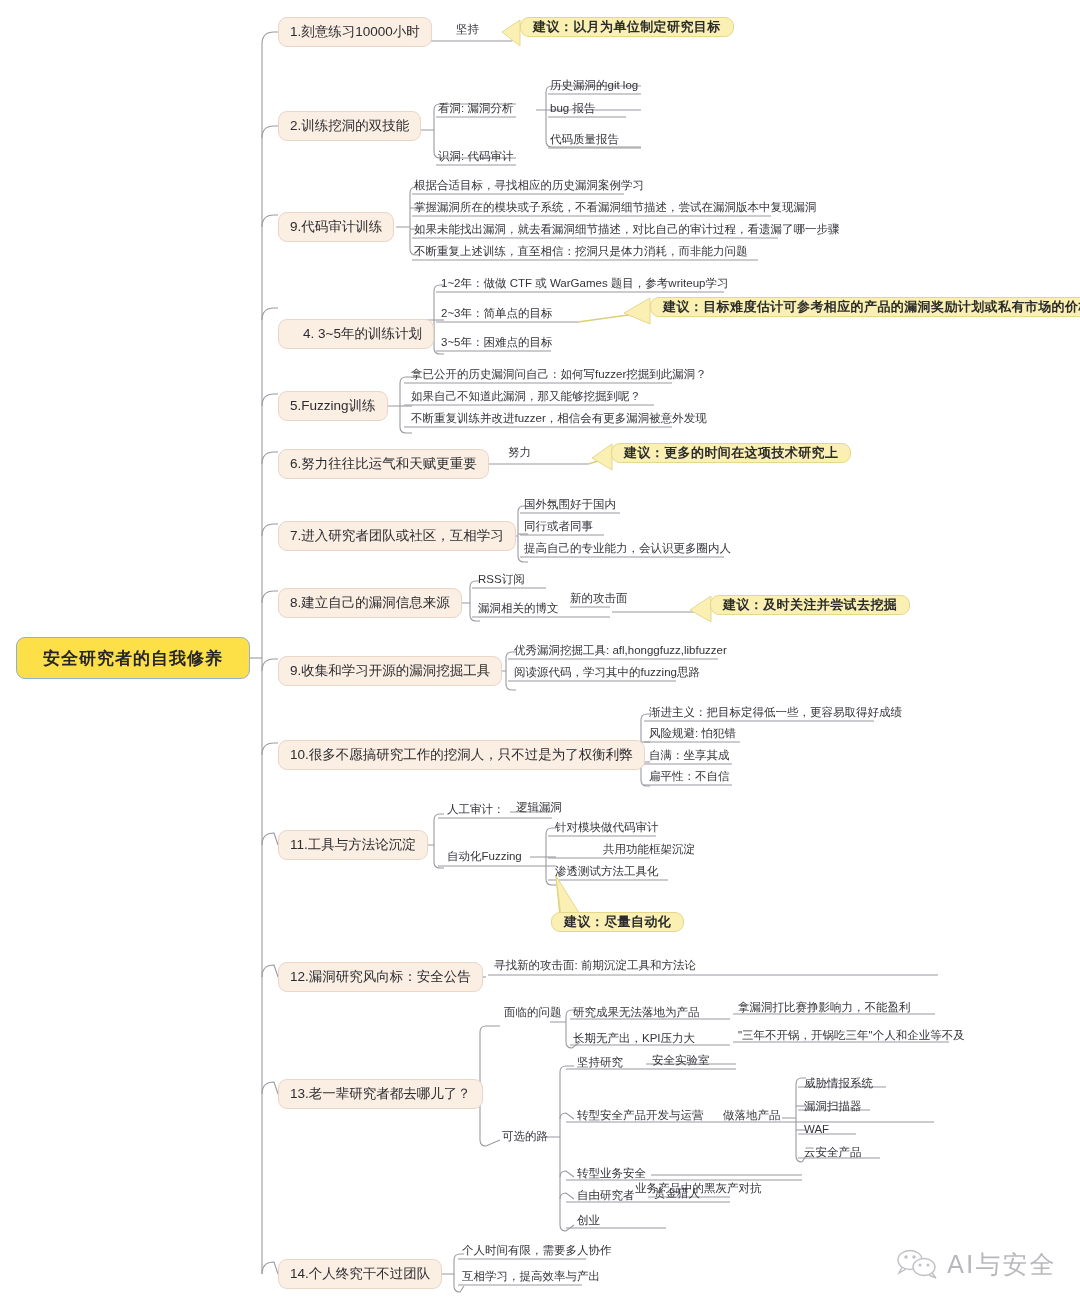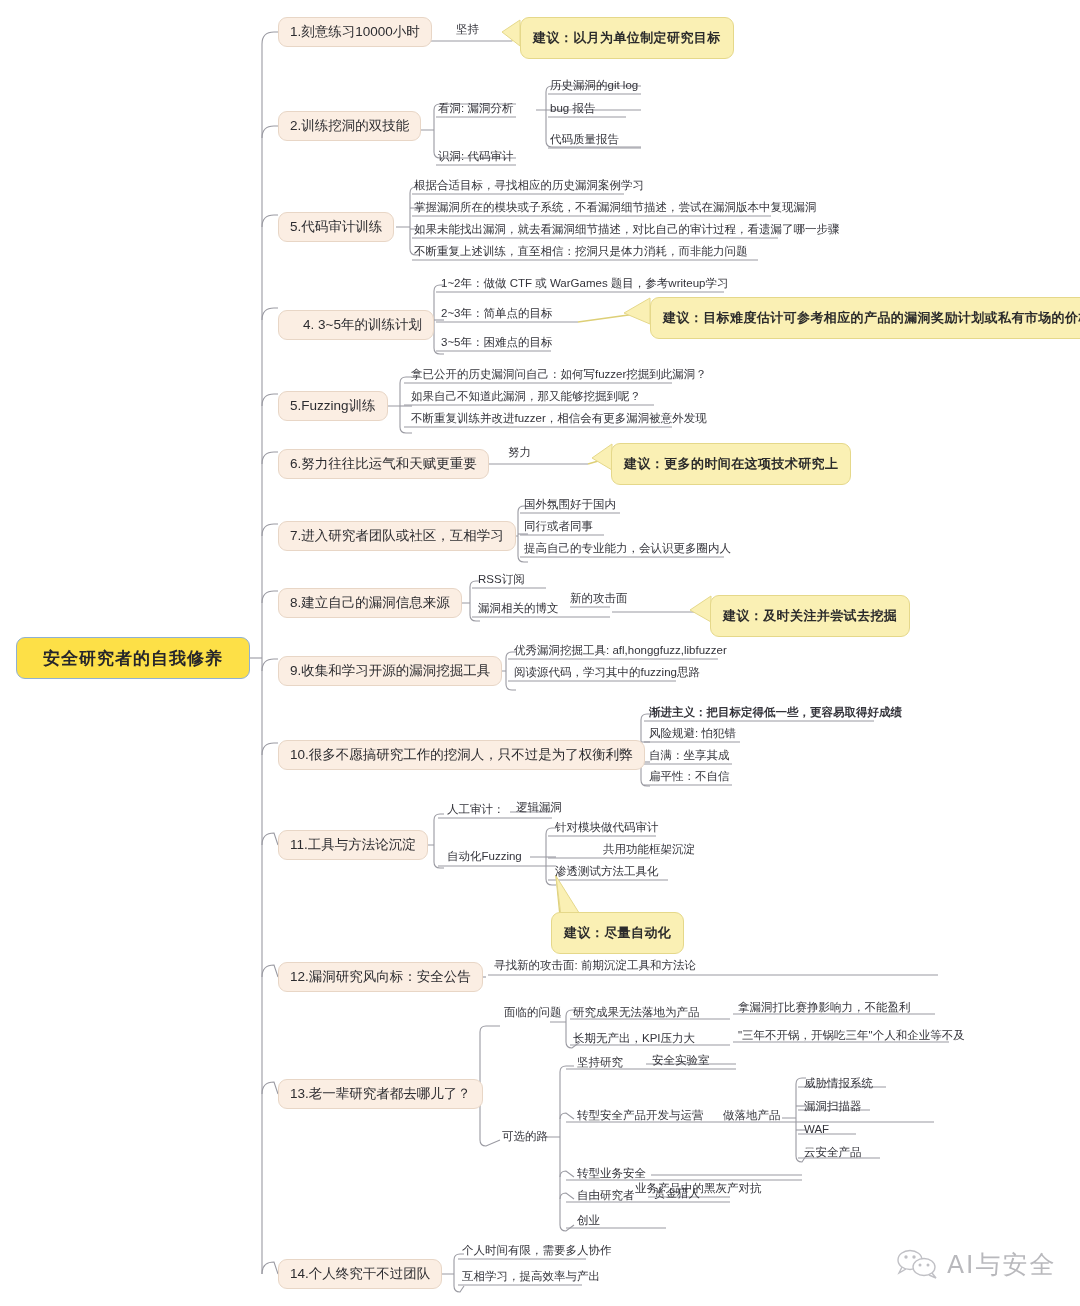--- a/index.html
+++ b/index.html
@@ -61,21 +61,21 @@
     position:absolute;
     background:#faf0b4;
     border:1px solid #e5d88a;
     border-radius:9px;
     font-size:13px;
     font-weight:bold;
     color:#2b2b2b;
     white-space:nowrap;
     display:flex; align-items:center;
     padding:0 12px;
-    height:42px;
+    height:20px;
     box-sizing:border-box;
     letter-spacing:0.4px;
   }
 
   
   .watermark{
     position:absolute;
     left:895px; top:1238px;
     width:176px; height:52px;
     display:flex; align-items:center; gap:6px;
@@ -267,22 +267,22 @@
       <polygon points="612,444 612,470 592,458"></polygon>
       <polygon points="711,596 711,622 690,610"></polygon>
       <polygon points="562,924 586,924 556,876"></polygon>
     </g>
   </svg>
 
   <div class="root-node">安全研究者的自我修养</div>
 
   <div class="l1" style="left:278px;top:17px;">1.刻意练习10000小时</div>
   <div class="l1" style="left:278px;top:111px;">2.训练挖洞的双技能</div>
-  <div class="l1" style="left:278px;top:212px;">5.代码审计训练</div>
-  <div class="l1" style="left:278px;top:310px;padding-left:24px;">4. 3~5年的训练计划</div>
+  <div class="l1" style="left:278px;top:212px;">9.代码审计训练</div>
+  <div class="l1" style="left:278px;top:319px;padding-left:24px;">4. 3~5年的训练计划</div>
   <div class="l1" style="left:278px;top:391px;">5.Fuzzing训练</div>
   <div class="l1" style="left:278px;top:449px;">6.努力往往比运气和天赋更重要</div>
   <div class="l1" style="left:278px;top:521px;">7.进入研究者团队或社区，互相学习</div>
   <div class="l1" style="left:278px;top:588px;">8.建立自己的漏洞信息来源</div>
   <div class="l1" style="left:278px;top:656px;">9.收集和学习开源的漏洞挖掘工具</div>
   <div class="l1" style="left:278px;top:740px;">10.很多不愿搞研究工作的挖洞人，只不过是为了权衡利弊</div>
   <div class="l1" style="left:278px;top:830px;">11.工具与方法论沉淀</div>
   <div class="l1" style="left:278px;top:962px;">12.漏洞研究风向标：安全公告</div>
   <div class="l1" style="left:278px;top:1079px;">13.老一辈研究者都去哪儿了？</div>
   <div class="l1" style="left:278px;top:1259px;">14.个人终究干不过团队</div>
@@ -314,21 +314,21 @@
   <div class="tn" style="left:520px;top:519px;">同行或者同事</div>
   <div class="tn" style="left:520px;top:541px;">提高自己的专业能力，会认识更多圈内人</div>
 
   <div class="tn" style="left:474px;top:572px;">RSS订阅</div>
   <div class="tn" style="left:474px;top:601px;">漏洞相关的博文</div>
   <div class="tn" style="left:566px;top:591px;">新的攻击面</div>
 
   <div class="tn" style="left:510px;top:643px;">优秀漏洞挖掘工具: afl,honggfuzz,libfuzzer</div>
   <div class="tn" style="left:510px;top:665px;">阅读源代码，学习其中的fuzzing思路</div>
 
-  <div class="tn" style="left:645px;top:705px;font-weight:bold;">渐进主义：把目标定得低一些，更容易取得好成绩</div>
+  <div class="tn" style="left:645px;top:705px;">渐进主义：把目标定得低一些，更容易取得好成绩</div>
   <div class="tn" style="left:645px;top:726px;">风险规避: 怕犯错</div>
   <div class="tn" style="left:645px;top:748px;">自满：坐享其成</div>
   <div class="tn" style="left:645px;top:769px;">扁平性：不自信</div>
 
   <div class="tn" style="left:443px;top:802px;">人工审计：</div>
   <div class="tn" style="left:512px;top:800px;">逻辑漏洞</div>
   <div class="tn" style="left:443px;top:849px;">自动化Fuzzing</div>
   <div class="tn" style="left:551px;top:820px;">针对模块做代码审计</div>
   <div class="tn" style="left:551px;top:842px;margin-left:48px;">共用功能框架沉淀</div>
   <div class="tn" style="left:551px;top:864px;">渗透测试方法工具化</div>

